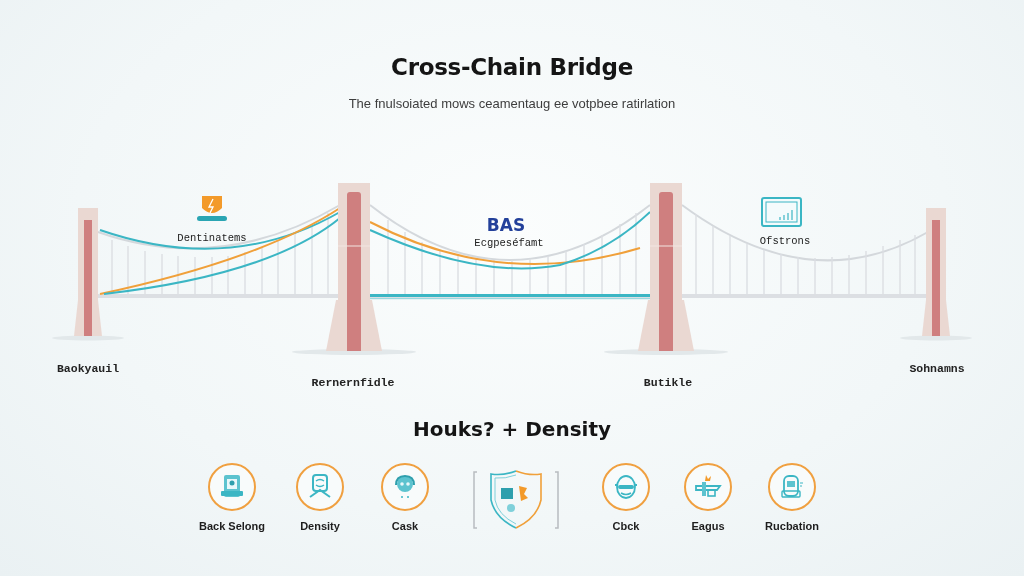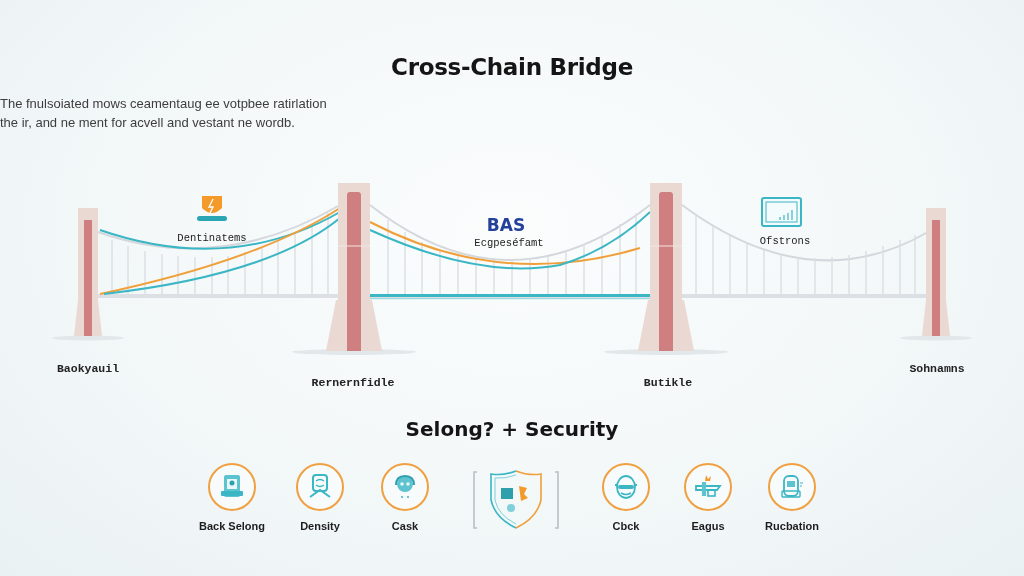--- a/index.html
+++ b/index.html
@@ -8,21 +8,21 @@
     background: radial-gradient(ellipse at 50% 40%, #fbfdfd 0%, #f2f7f8 60%, #eaf1f3 100%);
     font-family: "Liberation Sans", "DejaVu Sans", sans-serif;
     color:#1b1b1b;
   }
   .title {
     position:absolute; left:0; width:1024px; top:54px; text-align:center;
     font-family:"DejaVu Sans", sans-serif; font-weight:bold; font-size:23px; color:#151515;
     letter-spacing:-0.3px;
   }
   .subtitle {
-    position:absolute; left:0; width:1024px; top:94px; text-align:left;
+    position:absolute; left:0; width:1024px; top:94px; text-align:center;
     font-size:13px; color:#3d3d3d; line-height:19px;
   }
   svg.bridge { position:absolute; left:0; top:0; }
   .lbl {
     position:absolute; font-family:Liberation Mono, monospace; font-size:10.5px; color:#222;
     white-space:nowrap; transform:translateX(-50%);
   }
   .lbl.bold { font-weight:bold; font-size:11.5px;margin-top:16px; }
   .bas {
     position:absolute; left:506px; top:215px; transform:translateX(-50%);
@@ -46,21 +46,20 @@
   .center-shield {
     position:absolute; left:473px; top:468px; width:86px; height:64px; cursor:pointer;
   }
 </style>
 </head>
 <body>
 
 <div class="title">Cross-Chain Bridge</div>
 <div class="subtitle">
   <div>The fnulsoiated mows ceamentaug ee votpbee ratirlation</div>
-  <div>the ir, and ne ment for acvell and vestant ne wordb.</div>
 </div>
 
 <svg class="bridge" width="1024" height="400" viewBox="0 0 1024 400">
 
   <g fill="#e2e8ea">
     <ellipse cx="88" cy="338" rx="36" ry="2.5"></ellipse>
     <ellipse cx="354" cy="352" rx="62" ry="3"></ellipse>
     <ellipse cx="666" cy="352" rx="62" ry="3"></ellipse>
     <ellipse cx="936" cy="338" rx="36" ry="2.5"></ellipse>
   </g>
@@ -181,21 +180,21 @@
 <div class="lbl" style="left:212px; top:232px;">Dentinatems</div>
 <div class="bas">BAS</div>
 <div class="lbl" style="left:509px; top:237px;">Ecgpeséfamt</div>
 <div class="lbl" style="left:785px; top:235px;">Ofstrons</div>
 
 <div class="lbl bold" style="left:88px; top:346px;">Baokyauil</div>
 <div class="lbl bold" style="left:353px; top:360px;">Rernernfidle</div>
 <div class="lbl bold" style="left:668px; top:360px;">Butikle</div>
 <div class="lbl bold" style="left:937px; top:346px;">Sohnamns</div>
 
-<div class="section-title">Selong? + Security</div>
+<div class="section-title">Houks? + Density</div>
 
 <div class="feat" style="left:232px;">
   <div class="ring">
     <svg width="26" height="28" viewBox="0 0 26 28">
       <rect x="5" y="2" width="16" height="22" rx="2" fill="#5cc3cf"></rect>
       <rect x="8" y="6" width="10" height="10" fill="#e8f8fa"></rect>
       <circle cx="13" cy="10" r="2.5" fill="#2e9fad"></circle>
       <rect x="2" y="18" width="22" height="5" rx="1" fill="#3bb6c4"></rect>
     </svg>
   </div>

